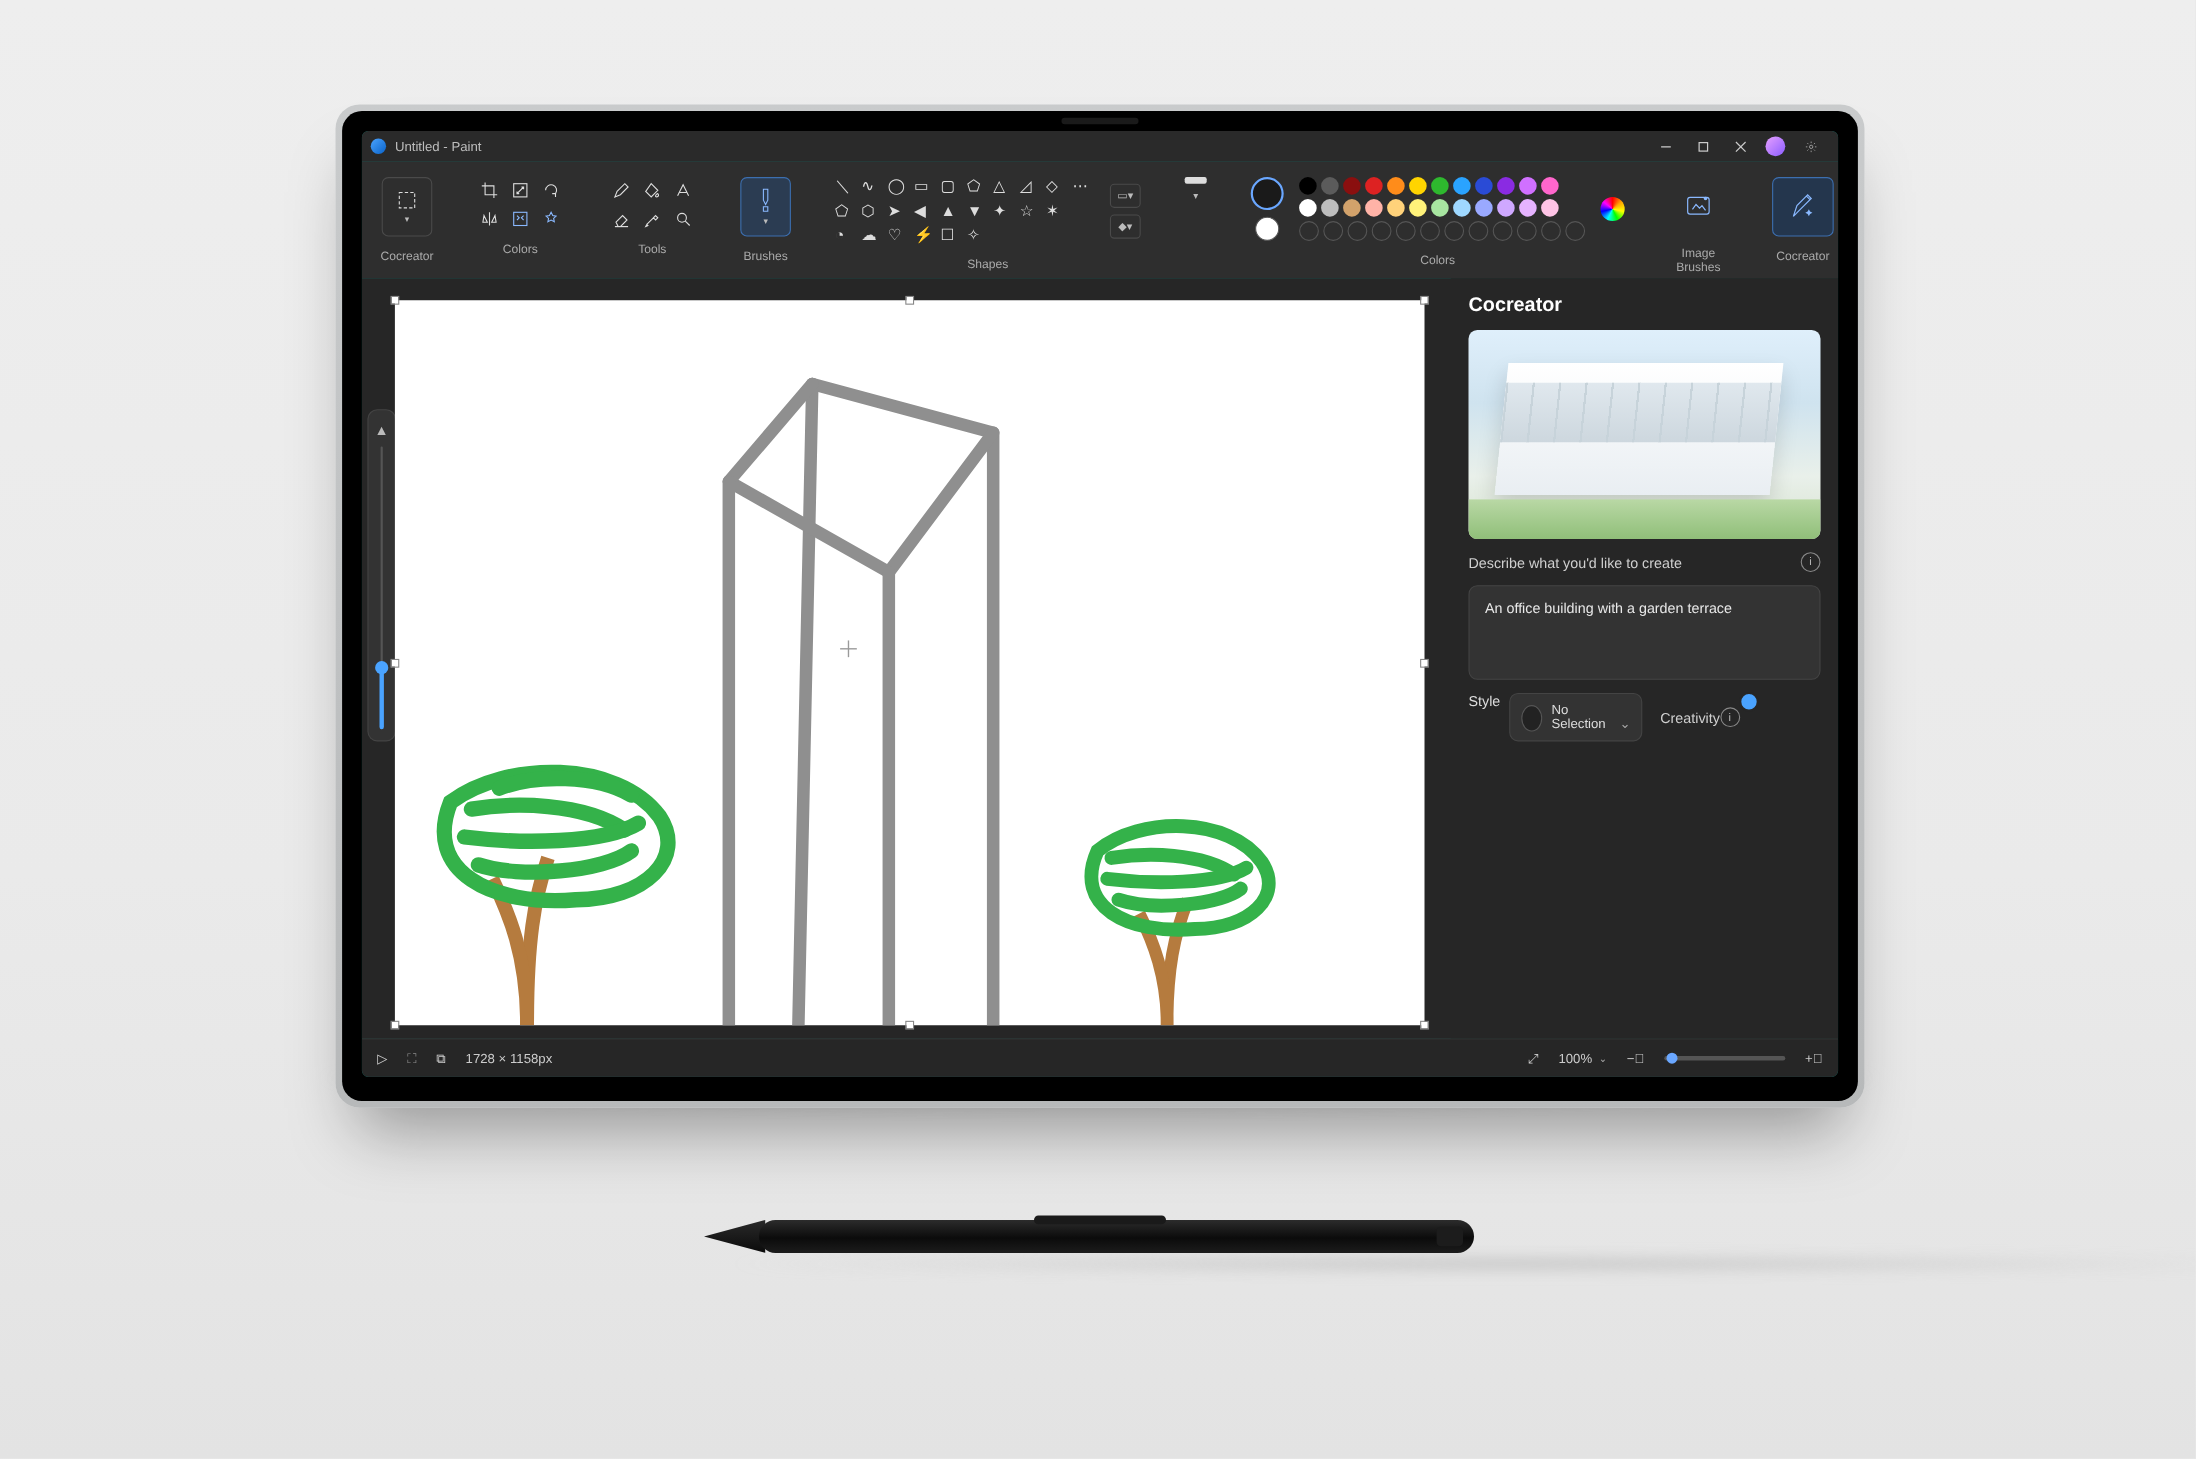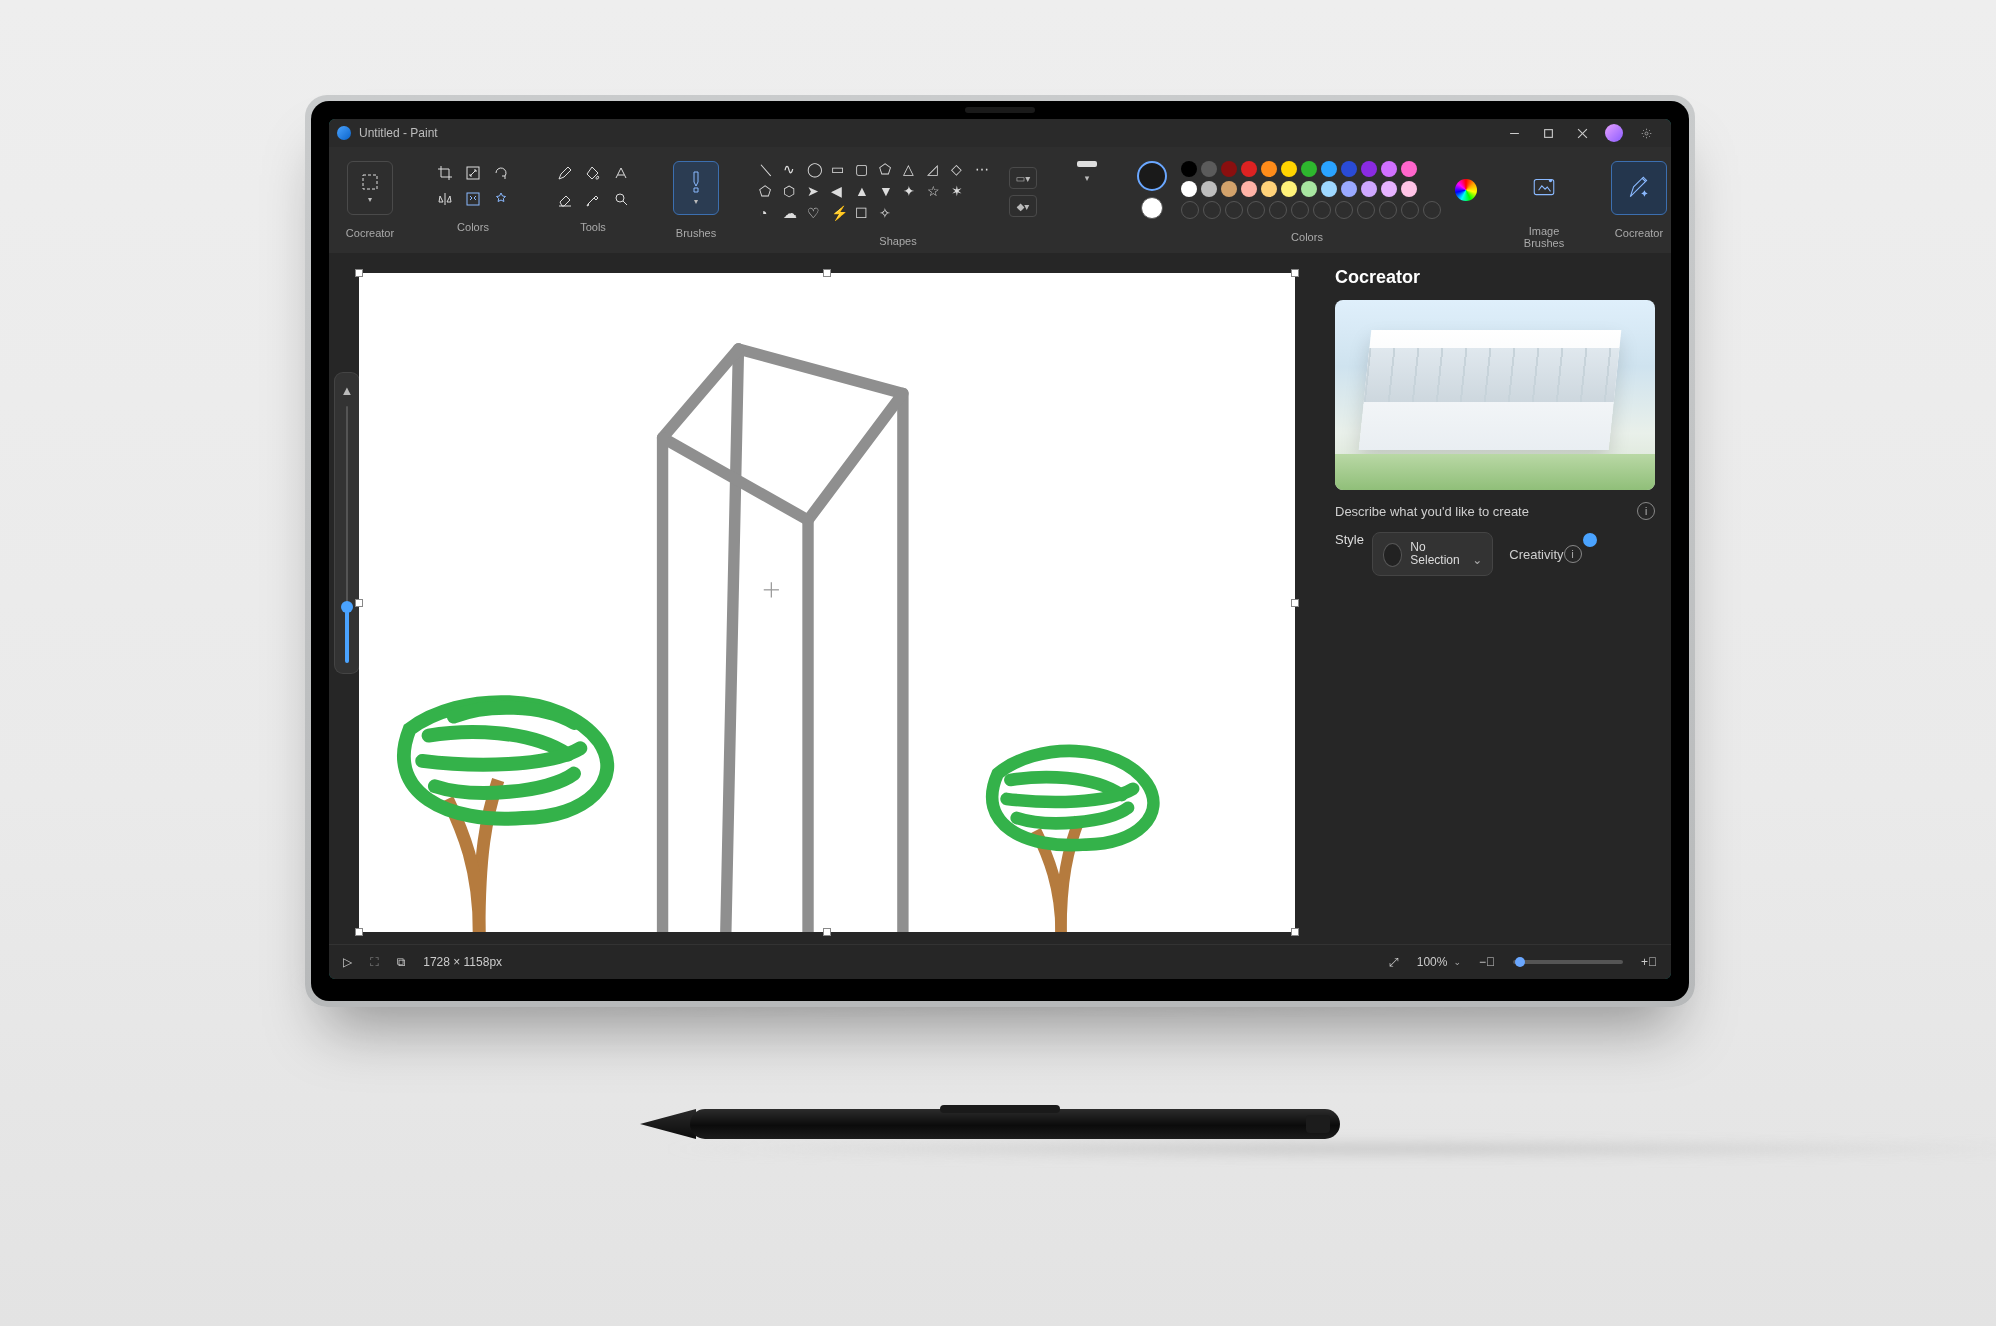--- a/index.html
+++ b/index.html
@@ -451,20 +451,23 @@
           <div class="side">
             <h2>Cocreator</h2>
             <div class="preview">
               <div class="bld"></div>
                 <div class="green"></div>
             </div>
             <div class="fieldlabel">
               <span>Describe what you'd like to create</span>
               <span class="info">i</span>
             </div>
+            <div class="prompt">
+              <span>An office building with a garden terrace</span>
+            </div>
             <div class="controls">
               <div>
                 <span>Style</span>
                 <div class="select">
                   <div class="thumb"></div>
                   <span style="line-height:1.1">No Selection</span>
                   <span class="chev">⌄</span>
                 </div>
               </div>
               <div>

